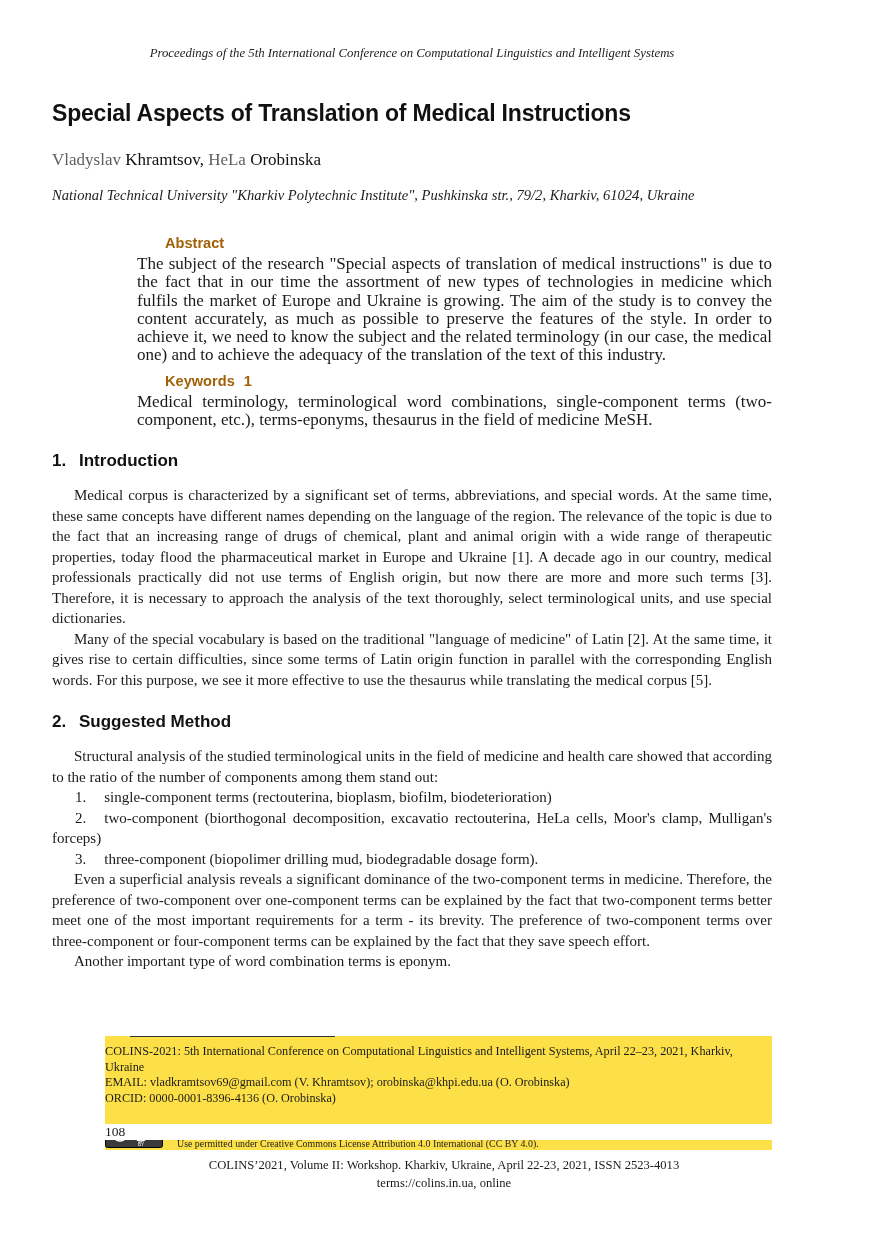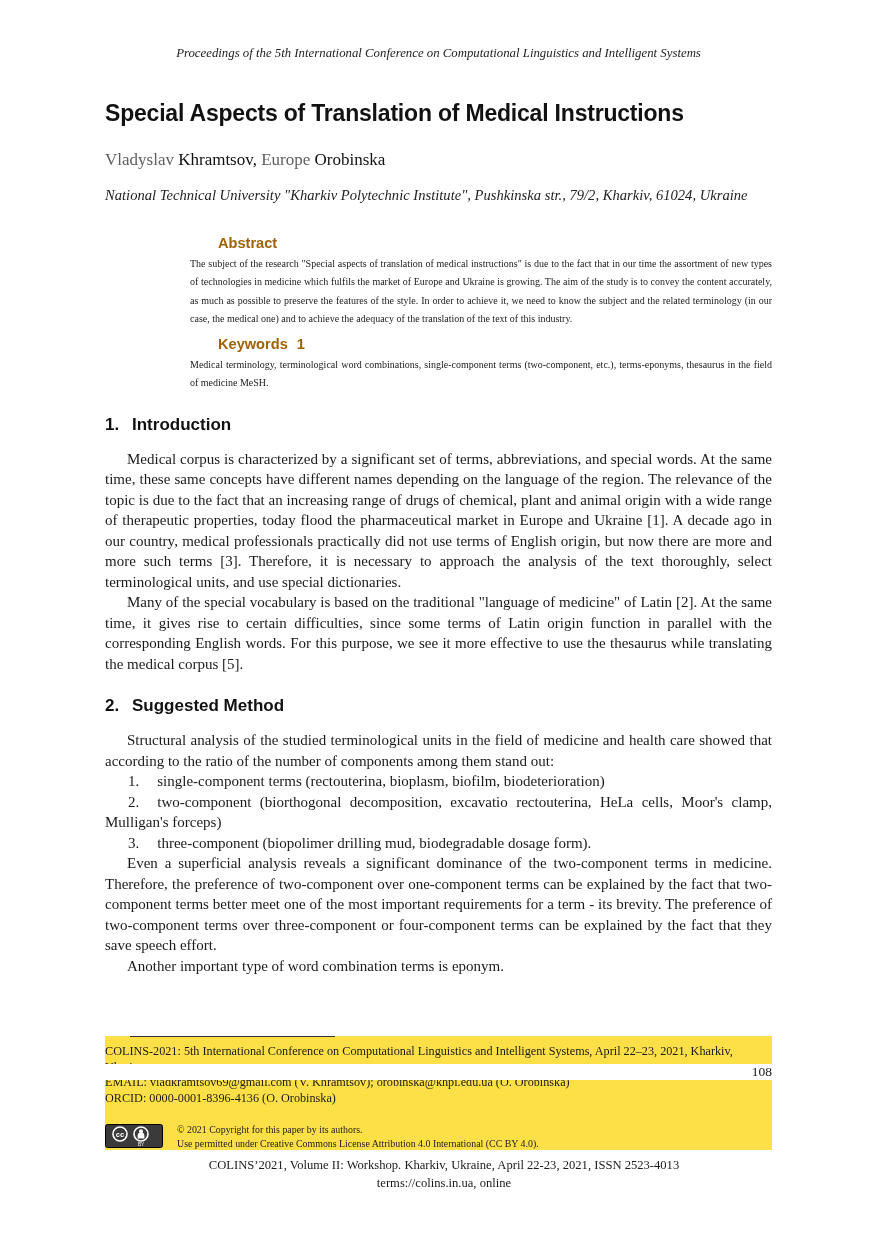--- a/index.html
+++ b/index.html
@@ -5,21 +5,21 @@
   html, body { margin: 0; padding: 0; background: #ffffff; }
   .page {
     position: relative;
     width: 876px;
     height: 1240px;
     background: #ffffff;
     overflow: hidden;
     font-family: "Liberation Serif", serif;
     color: #1a1a1a;
   }
-  .content { padding: 46px 104px 0 105px; }
+  .content { padding: 46px 104px 0 52px; }
 
   .proc-header {
     text-align: center;
     font-style: italic;
     font-size: 12.8px;
     color: #222;
     white-space: nowrap;
   }
   .title {
     font-family: "Liberation Sans", sans-serif;
@@ -56,21 +56,21 @@
     font-family: "Liberation Sans", sans-serif;
     font-weight: bold;
     font-size: 14.6px;
     line-height: 19px;
     color: #a16207;
     margin-bottom: 2px;
     margin-left: 28px;
   }
   .kw-marker { margin-left: 9px; }
   .block-text {
-    font-size: 10px;
+    font-size: 17px;
     line-height: 18.3px;
     color: #1a1a1a;
   }
 
   .section-heading {
     font-family: "Liberation Sans", sans-serif;
     font-weight: bold;
     font-size: 17px;
     line-height: 24px;
     color: #111;
@@ -121,22 +121,22 @@
     margin-left: 14px;
     font-size: 9.9px;
     line-height: 13.2px;
     color: #222;
   }
 
   .page-number {
     position: absolute;
     left: 105px;
     right: 104px;
-    top: 1064px;
-    text-align: right;
+    top: 1124px;
+    text-align: left;
     font-size: 13.5px;
     background: #ffffff;
   }
   .page-footer {
     position: absolute;
     left: 12px;
     right: 0;
     top: 1156px;
     text-align: center;
     font-size: 12.6px;
@@ -151,21 +151,21 @@
 <div class="page">
   <div class="content">
 
     <div class="proc-header">Proceedings of the 5th International Conference on Computational Linguistics and Intelligent Systems</div>
 
     <h1 class="title">Special Aspects of Translation of Medical Instructions</h1>
 
     <div class="authors">
       <span class="given">Vladyslav</span>
       <span class="family">Khramtsov,</span>
-      <span class="given">Europe</span>
+      <span class="given">HeLa</span>
       <span class="family">Orobinska</span>
     </div>
 
     <div class="affiliation">National Technical University "Kharkiv Polytechnic Institute", Pushkinska str., 79/2, Kharkiv, 61024, Ukraine</div>
 
     <div class="abstract-block">
       <div class="block-heading">Abstract</div>
       <div class="block-text">The subject of the research "Special aspects of translation of medical instructions" is due to the fact that in our time the assortment of new types of technologies in medicine which fulfils the market of Europe and Ukraine is growing. The aim of the study is to convey the content accurately, as much as possible to preserve the features of the style. In order to achieve it, we need to know the subject and the related terminology (in our case, the medical one) and to achieve the adequacy of the translation of the text of this industry.</div>
     </div>
 

